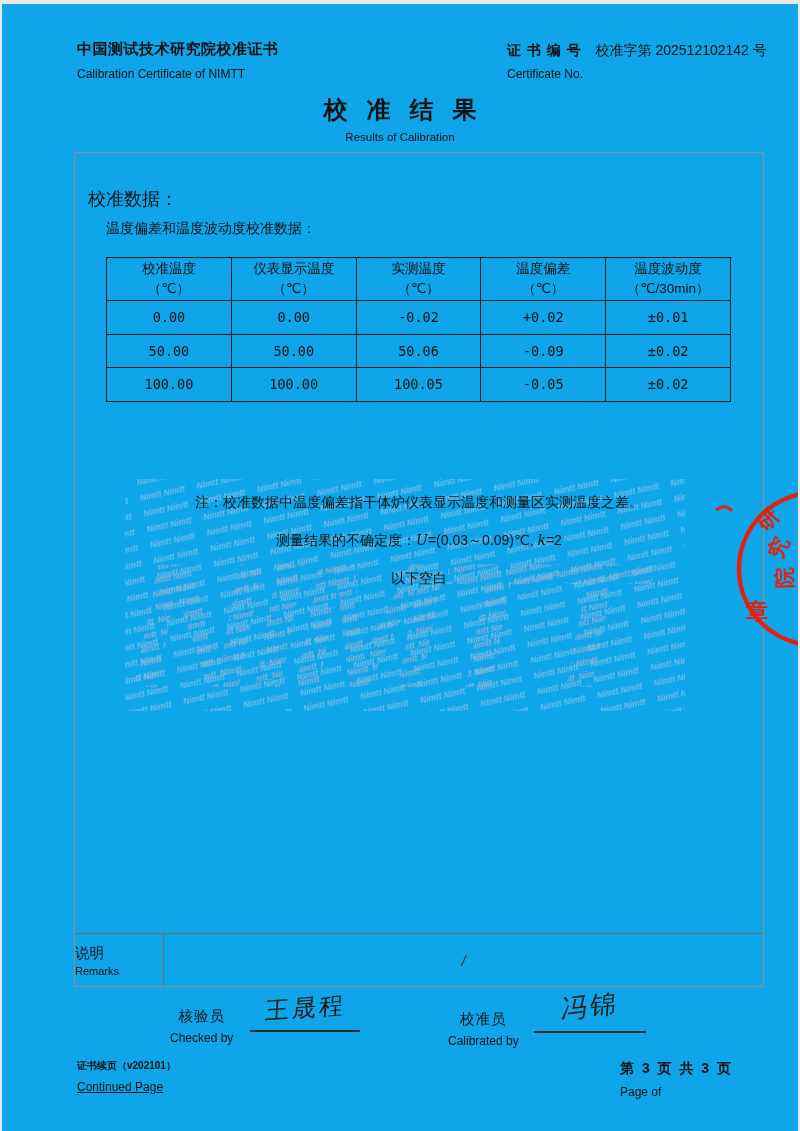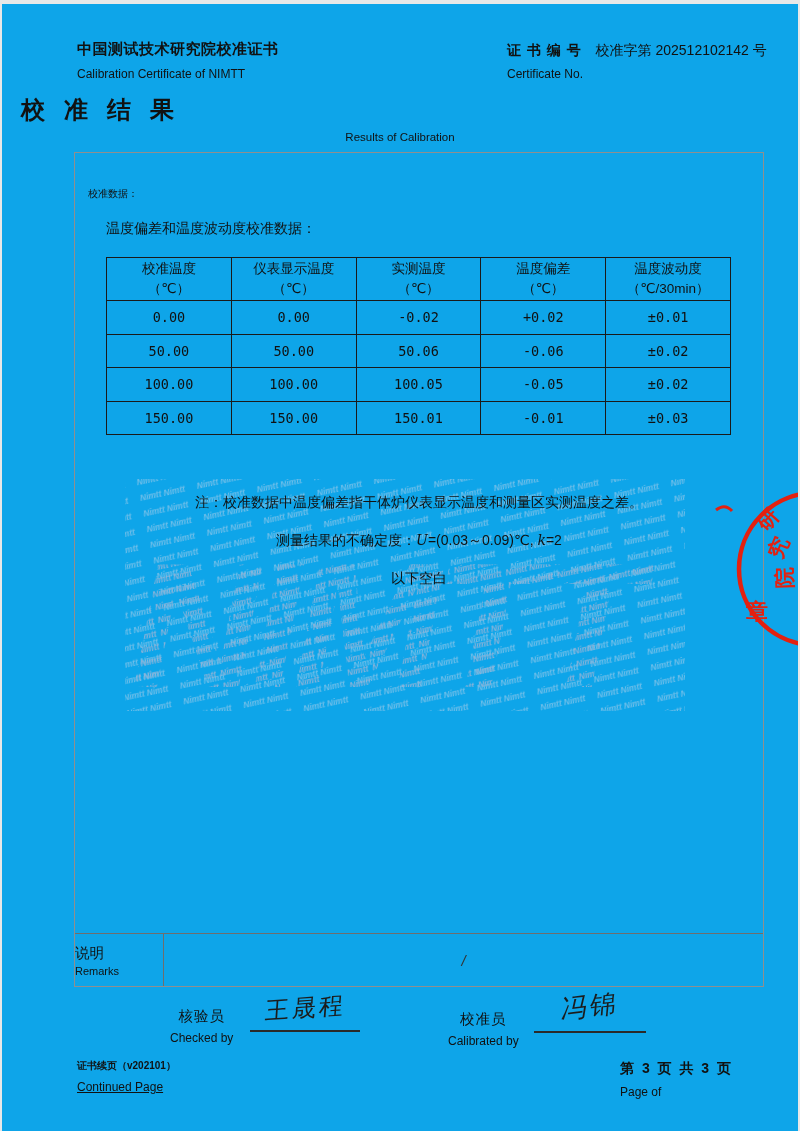--- a/index.html
+++ b/index.html
@@ -10,27 +10,27 @@
   
   .hdr-left{position:absolute;left:75px;top:36px;}
   .hdr-left .cn{font-size:15px;font-weight:bold;letter-spacing:.5px;}
   .hdr-left .en{font-size:12px;margin-top:8px;}
   .hdr-right{position:absolute;left:505px;top:38px;}
   .hdr-right .line1{font-size:14px;white-space:nowrap;}
   .hdr-right .lbl{font-weight:bold;letter-spacing:1px;}
   .hdr-right .val{margin-left:10px;}
   .hdr-right .en{font-size:12px;margin-top:7px;}
   
-  .doc-title{position:absolute;top:90px;left:0;width:100%;
+  .doc-title{position:absolute;top:90px;left:0;width:100%;text-align:center;
     font-size:24px;font-weight:bold;letter-spacing:19px;text-indent:19px;}
   .doc-subtitle{position:absolute;top:127px;left:0;width:100%;text-align:center;font-size:11.5px;}
   
   .content-box{position:absolute;left:72px;top:148px;width:690px;height:835px;
     border:1px solid #8f8f8f;box-sizing:border-box;}
-  .section-label{position:absolute;left:13px;top:34px;font-size:10px;}
+  .section-label{position:absolute;left:13px;top:34px;font-size:18px;}
   .table-caption{position:absolute;left:31px;top:67px;font-size:14px;}
   .cal-table{position:absolute;left:31px;top:104px;width:625px;border-collapse:collapse;table-layout:fixed;}
   .cal-table th,.cal-table td{border:1.5px solid #1a1a1a;text-align:center;padding:0;}
   .cal-table th{font-weight:normal;font-size:13.5px;height:42px;}
   .cal-table th div{line-height:1.5;}
   .cal-table td{height:32.5px;font-size:13.5px;font-family:"DejaVu Sans Mono","Liberation Mono",monospace;}
   .note-line{position:absolute;left:0;width:100%;text-align:center;font-size:14px;}
   .note-1{top:341px;}
   .note-2{top:379px;}
   .note-3{top:417px;}
@@ -139,36 +139,29 @@
             <td>0.00</td>
             <td>0.00</td>
             <td>-0.02</td>
             <td>+0.02</td>
             <td>±0.01</td>
           </tr>
           <tr>
             <td>50.00</td>
             <td>50.00</td>
             <td>50.06</td>
-            <td>-0.06</td>
+            <td>-0.09</td>
             <td>±0.02</td>
           </tr>
           <tr>
             <td>100.00</td>
             <td>100.00</td>
             <td>100.05</td>
             <td>-0.05</td>
             <td>±0.02</td>
-          </tr>
-          <tr>
-            <td>150.00</td>
-            <td>150.00</td>
-            <td>150.01</td>
-            <td>-0.01</td>
-            <td>±0.03</td>
           </tr>
         </tbody>
     </table>
 
     <div class="note-line note-1">注：校准数据中温度偏差指干体炉仪表显示温度和测量区实测温度之差。</div>
     <div class="note-line note-2">
       <span>测量结果的不确定度：</span><span class="ital">U</span><span>=(0.03～0.09)℃, </span><span class="ital">k</span><span>=2</span>
     </div>
     <div class="note-line note-3">以下空白</div>
 

